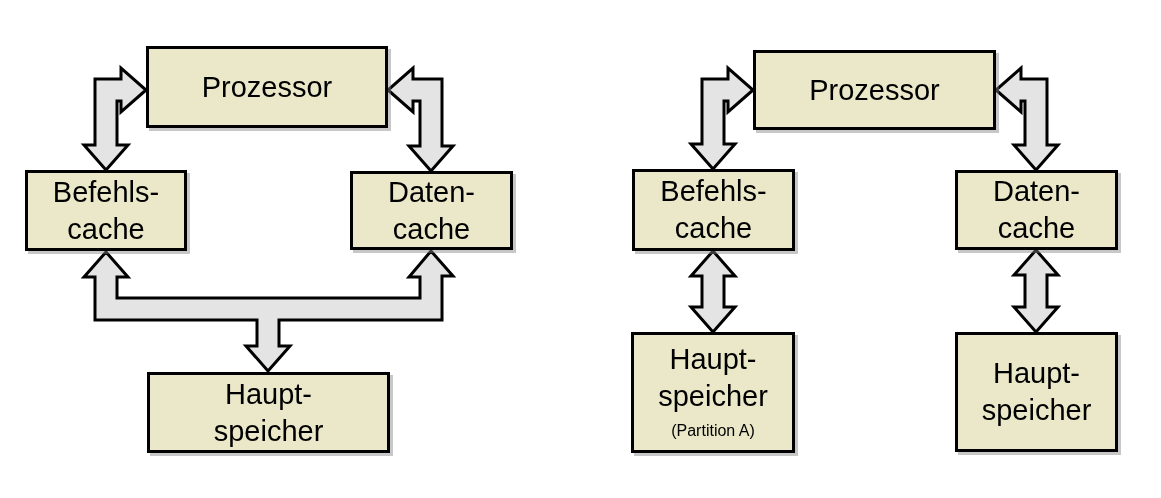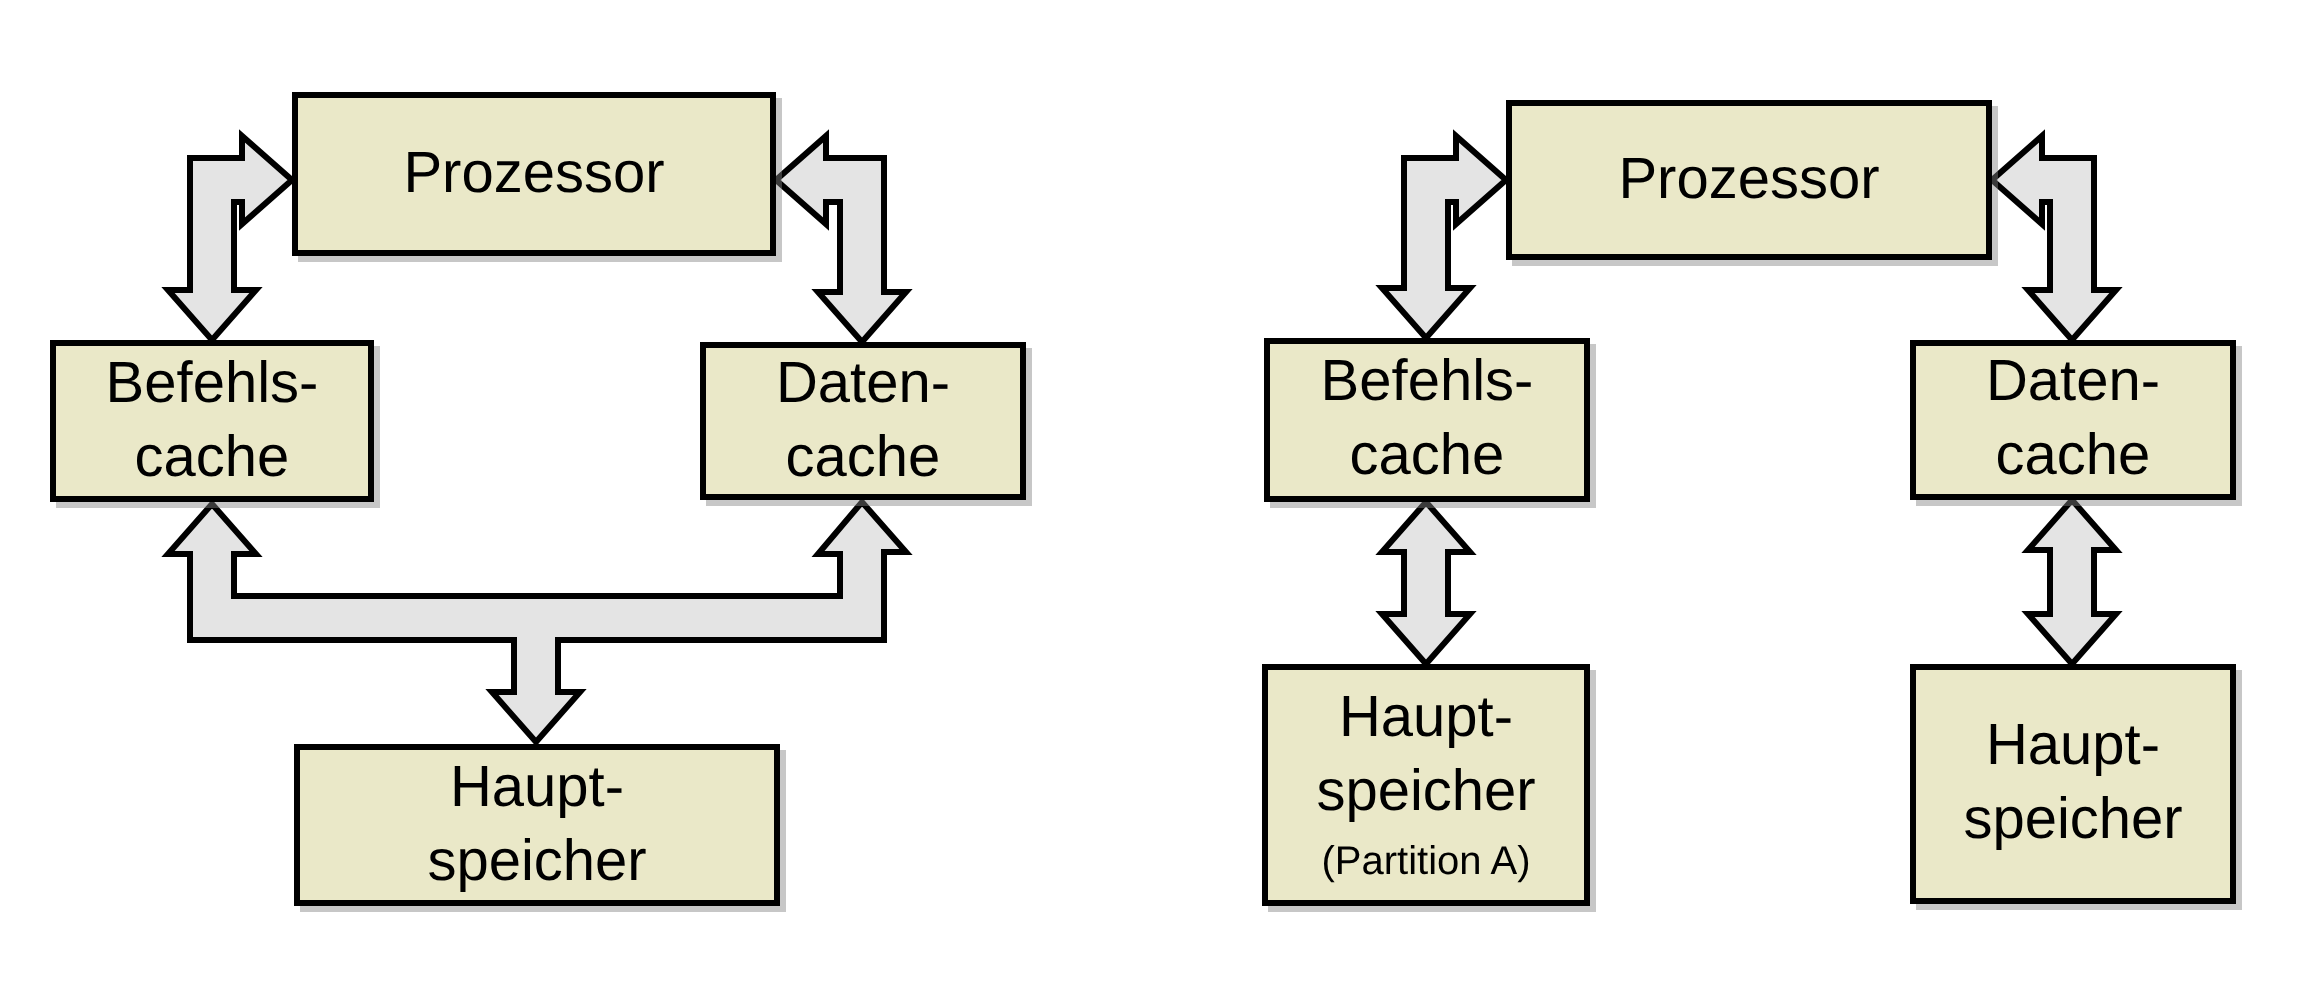--- a/index.html
+++ b/index.html
@@ -28,21 +28,21 @@
     border:3px solid var(--box-border);
     box-shadow:3px 3px 0 rgba(130,130,130,0.45);
     display:flex;flex-direction:column;align-items:center;justify-content:center;
     color:var(--text);
     font-size:29px;
     line-height:37px;
     text-align:center;
     white-space:nowrap;
   }
   .box .subtitle{
-    font-size:20px;
+    font-size:16px;
     line-height:26px;
     margin-top:3px;
   }
 </style>
 </head>
 <body>
 
 <div class="canvas">
 
   <svg class="arrows" viewBox="0 0 1161 498" xmlns="http://www.w3.org/2000/svg">

